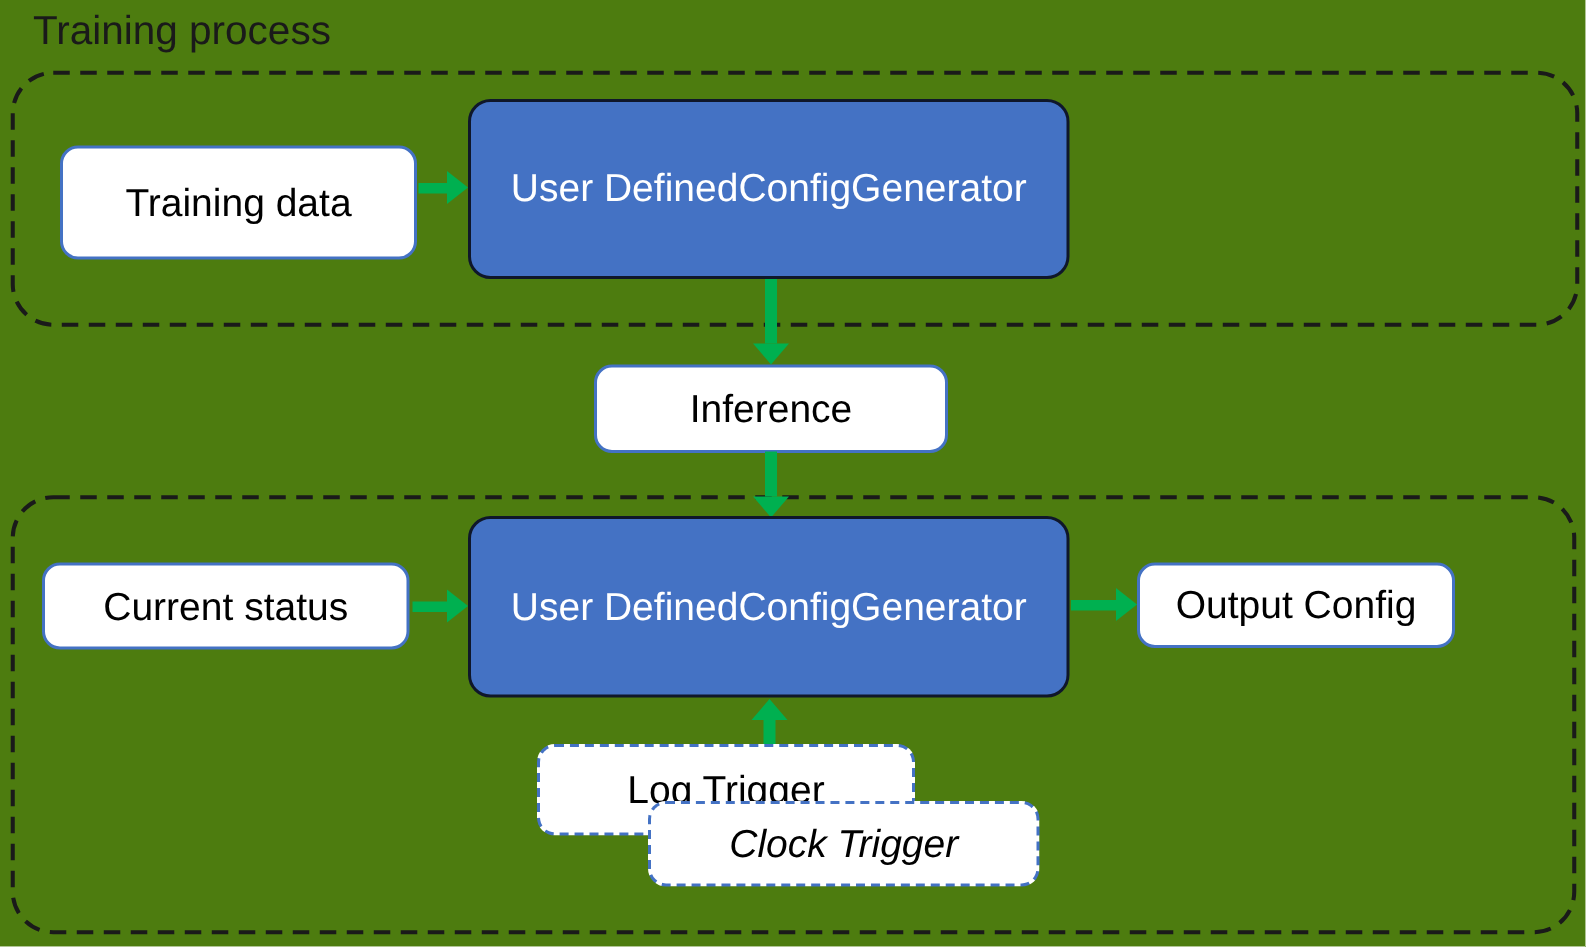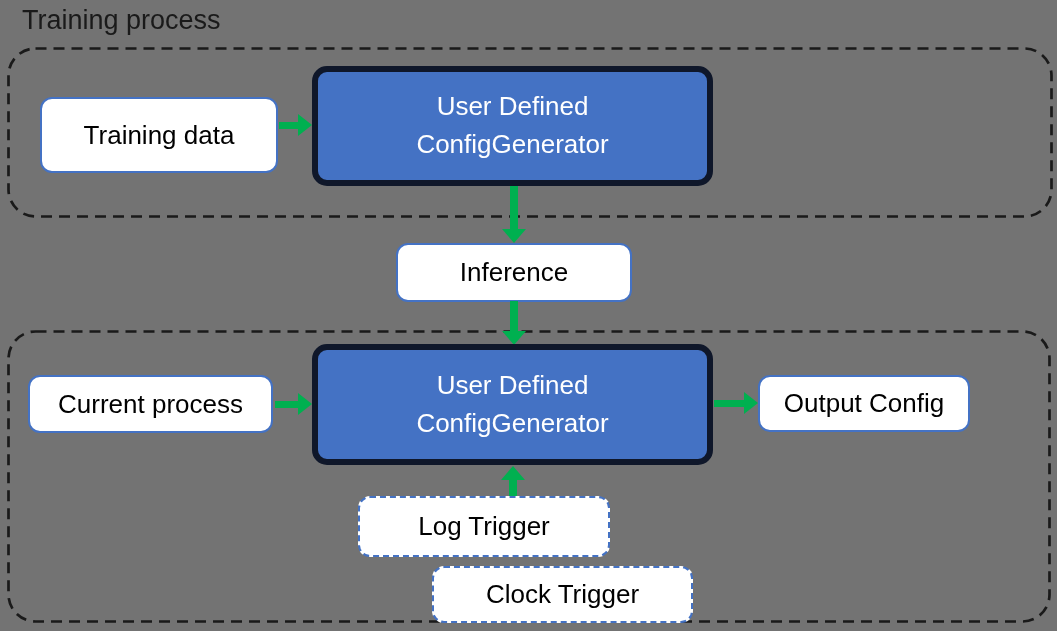--- a/index.html
+++ b/index.html
@@ -3,21 +3,21 @@
 <meta charset="utf-8">
 <style>
   * { margin: 0; padding: 0; box-sizing: border-box; }
   html, body { background: #ffffff; }
   body { font-family: "Liberation Sans", sans-serif; }
 
   .stage {
     position: relative;
     width: 1057px;
     height: 631px;
-    background: #737373;
+    background: #4d7c0f;
     overflow: hidden;
   }
 
   .section-label {
     position: absolute;
     font-size: 27px;
     color: #1a1a1a;
     white-space: nowrap;
   }
 
@@ -32,25 +32,25 @@
     border: 2px solid #4472C4;
     border-radius: 12px;
     font-size: 26px;
     color: #000000;
     white-space: nowrap;
   }
 
   .blue-node {
     position: absolute;
     display: flex;
-    flex-direction: column;
+    flex-direction: row;
     align-items: center;
     justify-content: center;
     background: #4472C4;
-    border: 6px solid #0f172a;
+    border: 2px solid #0f172a;
     border-radius: 15px;
     color: #ffffff;
     font-size: 26px;
     line-height: 1.45;
     text-align: center;
   }
 
   .dashed-blue {
     border: 2px dashed #4472C4;
     text-align: right;
@@ -129,21 +129,21 @@
   <div class="white-box" style="left:396px; top:243px; width:236px; height:59px;">
     <span>Inference</span>
   </div>
 
   <div class="arrow-v arrow-down" style="left:502px; top:301px; height:44px;">
     <div class="stem"></div>
     <div class="head"></div>
   </div>
 
   <div class="white-box" style="left:28px; top:375px; width:245px; height:58px;">
-    <span>Current process</span>
+    <span>Current status</span>
   </div>
 
   <div class="arrow-right" style="left:275px; top:393px; width:37px;">
     <div class="stem"></div>
     <div class="head"></div>
   </div>
 
   <div class="blue-node" style="left:312px; top:344px; width:401px; height:121px;">
     <span>User Defined</span>
     <span>ConfigGenerator</span>
@@ -160,17 +160,17 @@
 
   <div class="arrow-v arrow-up" style="left:501px; top:466px; height:31px;">
     <div class="head"></div>
     <div class="stem"></div>
   </div>
 
   <div class="white-box dashed-blue" style="left:358px; top:496px; width:252px; height:61px;">
     <span>Log Trigger</span>
   </div>
 
-  <div class="white-box dashed-blue" style="left:432px; top:566px; width:261px; height:57px; z-index:2;">
+  <div class="white-box dashed-blue" style="left:432px; top:534px; width:261px; height:57px; z-index:2;font-style:italic;">
     <span>Clock Trigger</span>
   </div>
 
 </div>
 
 </body></html>

